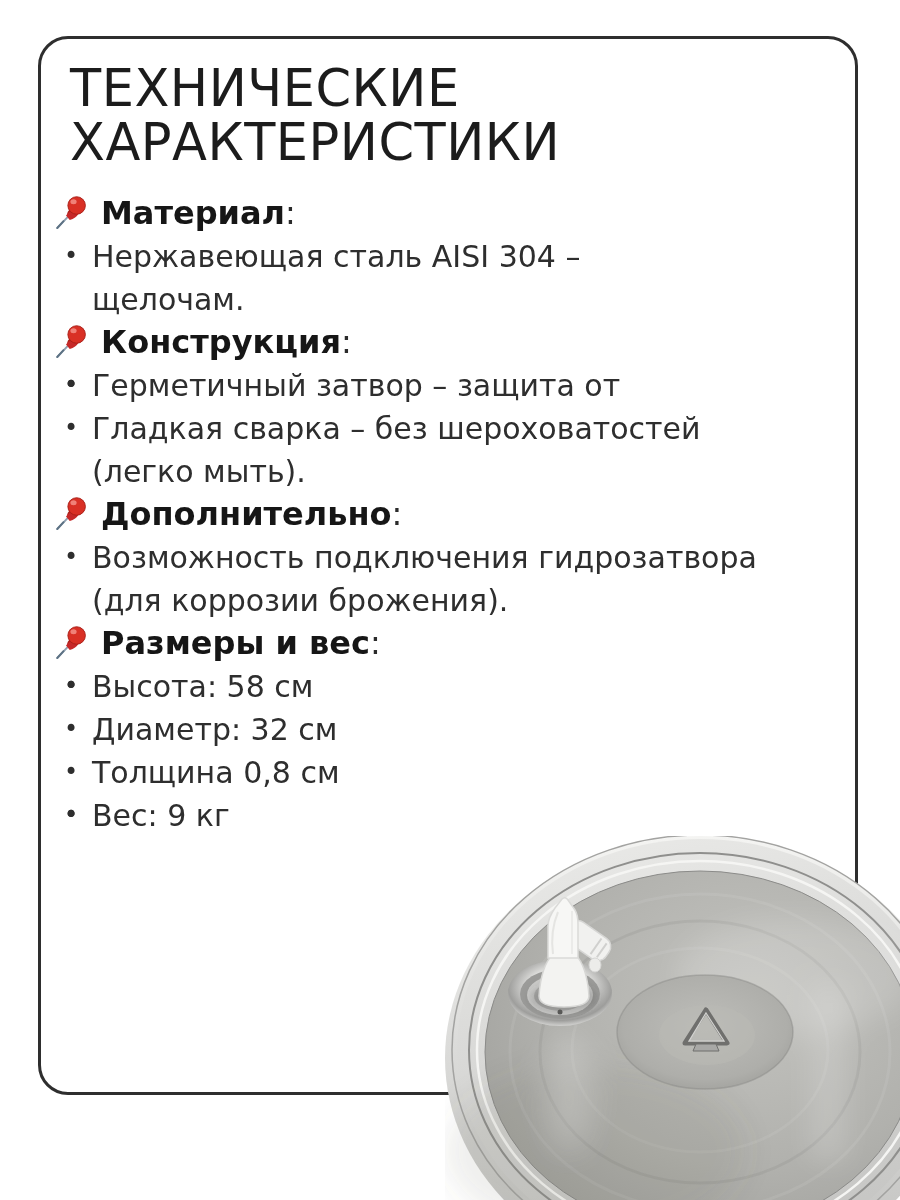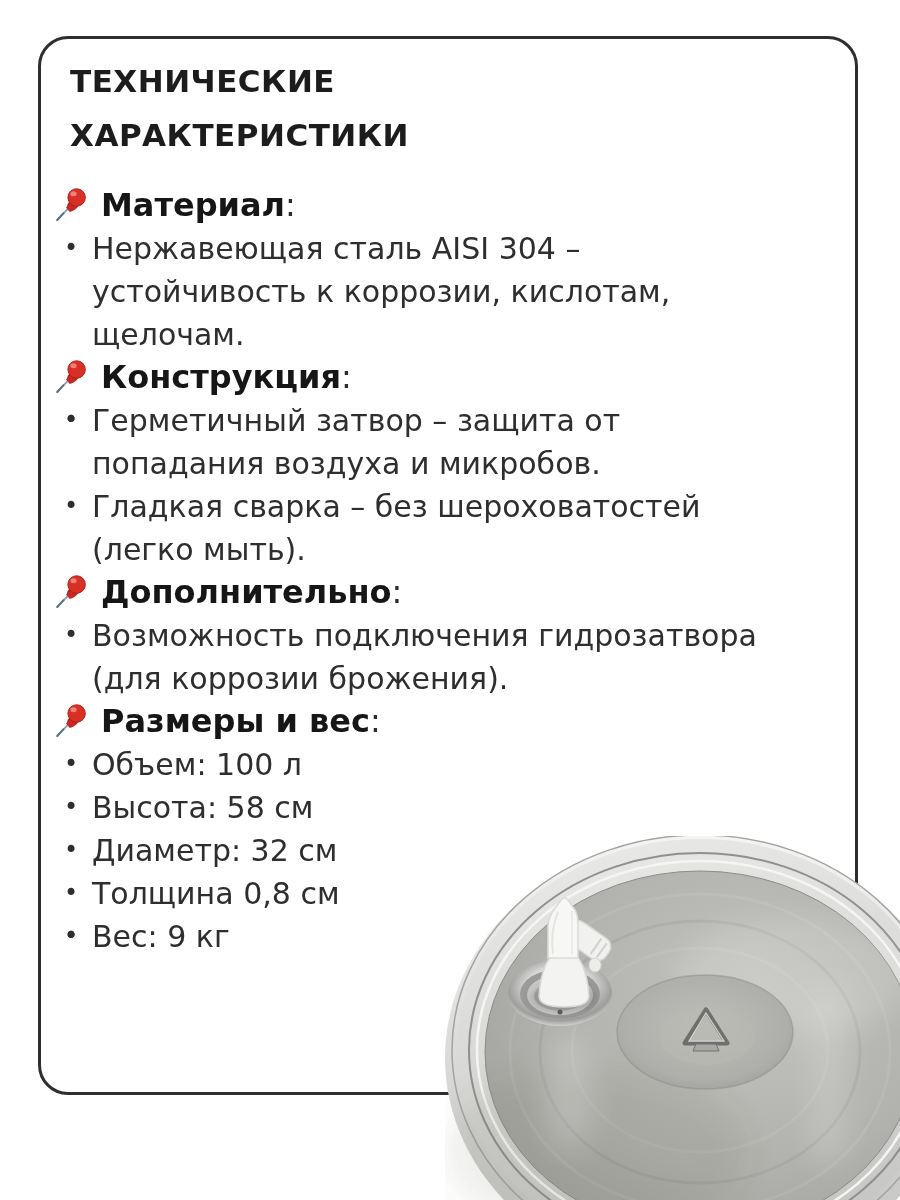--- a/index.html
+++ b/index.html
@@ -10,22 +10,22 @@
   }
   .card{
     position:absolute;left:38px;top:36px;width:820px;height:1059px;
     box-sizing:border-box;border:3px solid #2e2e2e;border-radius:30px;
     background:#ffffff;
   }
   .content{
     position:absolute;left:53px;top:54px;width:790px;
   }
   .title{
-    margin:0 0 22px 17px;
-    font-size:31px;line-height:54px;font-weight:bold;
+    margin:8px 0 22px 17px;
+    font-size:51px;line-height:54px;font-weight:normal;
     letter-spacing:0.5px;color:#1c1c1c;
   }
   .title div{white-space:nowrap;}
   .section-head{
     position:relative;padding-left:48px;
     font-size:32px;line-height:43px;font-weight:bold;color:#161616;
     white-space:nowrap;
   }
   .section-head .pin{
     position:absolute;left:-2px;top:1px;width:40px;height:40px;
@@ -57,36 +57,34 @@
     <line x1="10" y1="56" x2="30" y2="35" stroke="#8fa0b0" stroke-width="3" stroke-linecap="round"></line>
     <line x1="10" y1="56" x2="20" y2="45" stroke="#5d7284" stroke-width="3" stroke-linecap="round"></line>
     <ellipse cx="33" cy="32" rx="8" ry="6" transform="rotate(-45 33 32)" fill="#a81e16"></ellipse>
     <path d="M 24 36 Q 30 28 38 26 L 44 33 Q 40 40 30 43 Z" fill="#c62828"></path>
     <circle cx="41" cy="20" r="14" fill="#d93025"></circle>
     <circle cx="41" cy="20" r="14" fill="none" stroke="#a81e16" stroke-width="1.5"></circle>
     <ellipse cx="36" cy="14" rx="5" ry="4" fill="#f28b82" opacity="0.9"></ellipse>
   </svg>
 </span><span>Материал</span><span class="head-suffix">:</span></div>
       <div class="line"><span class="dot">•</span><span>Нержавеющая сталь AISI 304 –</span></div>
-      <div class="line"><span>устойчивость к коррозии, кислотам,</span></div>
       <div class="line"><span>щелочам.</span></div>
       <div class="section-head"><span class="pin">
   <svg viewBox="0 0 64 64">
     <line x1="10" y1="56" x2="30" y2="35" stroke="#8fa0b0" stroke-width="3" stroke-linecap="round"></line>
     <line x1="10" y1="56" x2="20" y2="45" stroke="#5d7284" stroke-width="3" stroke-linecap="round"></line>
     <ellipse cx="33" cy="32" rx="8" ry="6" transform="rotate(-45 33 32)" fill="#a81e16"></ellipse>
     <path d="M 24 36 Q 30 28 38 26 L 44 33 Q 40 40 30 43 Z" fill="#c62828"></path>
     <circle cx="41" cy="20" r="14" fill="#d93025"></circle>
     <circle cx="41" cy="20" r="14" fill="none" stroke="#a81e16" stroke-width="1.5"></circle>
     <ellipse cx="36" cy="14" rx="5" ry="4" fill="#f28b82" opacity="0.9"></ellipse>
   </svg>
 </span><span>Конструкция</span><span class="head-suffix">:</span></div>
       <div class="line"><span class="dot">•</span></div>
       <div class="line"><span class="dot">•</span><span>Герметичный затвор – защита от</span></div>
-      <div class="line"><span>попадания воздуха и микробов.</span></div>
       <div class="line"><span class="dot">•</span><span>Гладкая сварка – без шероховатостей</span></div>
       <div class="line"><span>(легко мыть).</span></div>
       <div class="section-head"><span class="pin">
   <svg viewBox="0 0 64 64">
     <line x1="10" y1="56" x2="30" y2="35" stroke="#8fa0b0" stroke-width="3" stroke-linecap="round"></line>
     <line x1="10" y1="56" x2="20" y2="45" stroke="#5d7284" stroke-width="3" stroke-linecap="round"></line>
     <ellipse cx="33" cy="32" rx="8" ry="6" transform="rotate(-45 33 32)" fill="#a81e16"></ellipse>
     <path d="M 24 36 Q 30 28 38 26 L 44 33 Q 40 40 30 43 Z" fill="#c62828"></path>
     <circle cx="41" cy="20" r="14" fill="#d93025"></circle>
     <circle cx="41" cy="20" r="14" fill="none" stroke="#a81e16" stroke-width="1.5"></circle>
@@ -99,21 +97,21 @@
   <svg viewBox="0 0 64 64">
     <line x1="10" y1="56" x2="30" y2="35" stroke="#8fa0b0" stroke-width="3" stroke-linecap="round"></line>
     <line x1="10" y1="56" x2="20" y2="45" stroke="#5d7284" stroke-width="3" stroke-linecap="round"></line>
     <ellipse cx="33" cy="32" rx="8" ry="6" transform="rotate(-45 33 32)" fill="#a81e16"></ellipse>
     <path d="M 24 36 Q 30 28 38 26 L 44 33 Q 40 40 30 43 Z" fill="#c62828"></path>
     <circle cx="41" cy="20" r="14" fill="#d93025"></circle>
     <circle cx="41" cy="20" r="14" fill="none" stroke="#a81e16" stroke-width="1.5"></circle>
     <ellipse cx="36" cy="14" rx="5" ry="4" fill="#f28b82" opacity="0.9"></ellipse>
   </svg>
 </span><span>Размеры и вес</span><span class="head-suffix">:</span></div>
-      <div class="line"><span class="dot">•</span><span>Объем: 100 л</span></div>
+      <div class="line"><span class="dot">•</span></div>
       <div class="line"><span class="dot">•</span><span>Высота: 58 см</span></div>
       <div class="line"><span class="dot">•</span><span>Диаметр: 32 см</span></div>
       <div class="line"><span class="dot">•</span><span>Толщина 0,8 см</span></div>
       <div class="line"><span class="dot">•</span></div>
       <div class="line"><span class="dot">•</span><span>Вес: 9 кг</span></div>
     </div>
 </div>
 
 <svg class="lid" width="510" height="444" viewBox="0 0 510 444">
   <defs>

